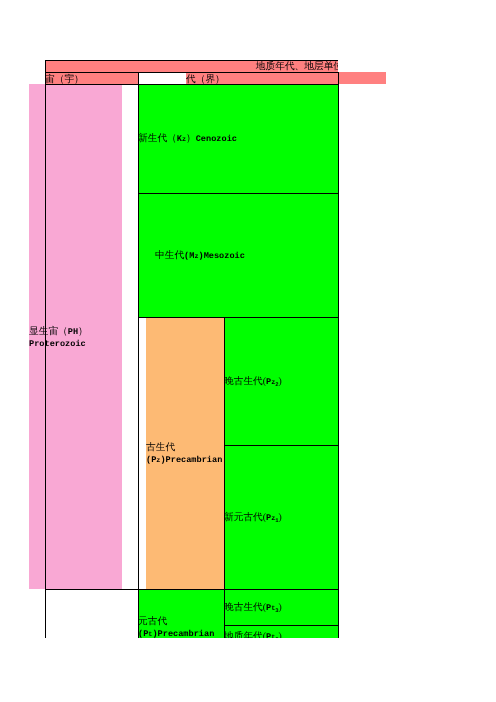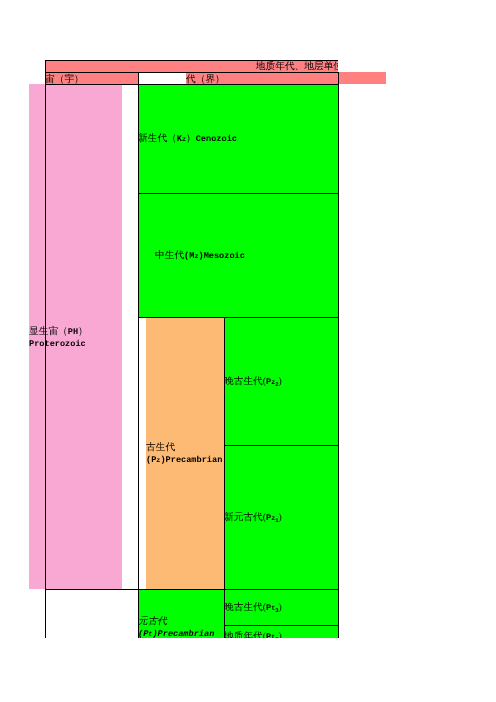--- a/index.html
+++ b/index.html
@@ -43,21 +43,21 @@
   <div class="cell" style="left:138px;top:84px;width:200px;height:109px;background:#00FF00;">
       <span class="ln"><span class="cn">新生代（</span><span class="en">K</span><sub class="sb"><span>z</span></sub><span class="cn">）</span><span class="en">Cenozoic</span></span>
     </div>
   <div class="cell" style="left:138px;top:193px;width:200px;height:124px;background:#00FF00;padding-left:17px;">
       <span class="ln"><span class="cn">中生代</span><span class="en">(M</span><sub class="sb"><span>z</span></sub><span class="en">)Mesozoic</span></span>
     </div>
   <div class="cell" style="left:146px;top:317px;width:86px;height:272px;background:#fdba74;">
       <span class="ln"><span class="cn">古生代</span></span>
       <span class="ln"><span class="en">(P</span><sub class="sb"><span>z</span></sub><span class="en">)Precambrian</span></span>
     </div>
-  <div class="cell" style="left:138px;top:589px;width:86px;height:77px;background:#00FF00;font-style:italic;">
+  <div class="cell" style="left:138px;top:589px;width:86px;height:77px;background:#00FF00;">
       <span class="ln"><span class="cn">元古代</span></span>
       <span class="ln"><span class="en">(P</span><sub class="sb"><span>t</span></sub><span class="en">)Precambrian</span></span>
     </div>
   <div class="cell" style="left:224px;top:317px;width:114px;height:128px;background:#00FF00;">
       <span class="ln"><span class="cn">晚古生代(</span><span class="en">P</span><sub class="sb"><span>z</span><sub class="sb2"><span>2</span></sub></sub><span class="cn">)</span></span>
     </div>
   <div class="cell" style="left:224px;top:445px;width:114px;height:144px;background:#00FF00;">
       <span class="ln"><span class="cn">新元古代(</span><span class="en">P</span><sub class="sb"><span>z</span><sub class="sb2"><span>1</span></sub></sub><span class="cn">)</span></span>
     </div>
   <div class="cell" style="left:224px;top:589px;width:114px;height:36px;background:#00FF00;">

